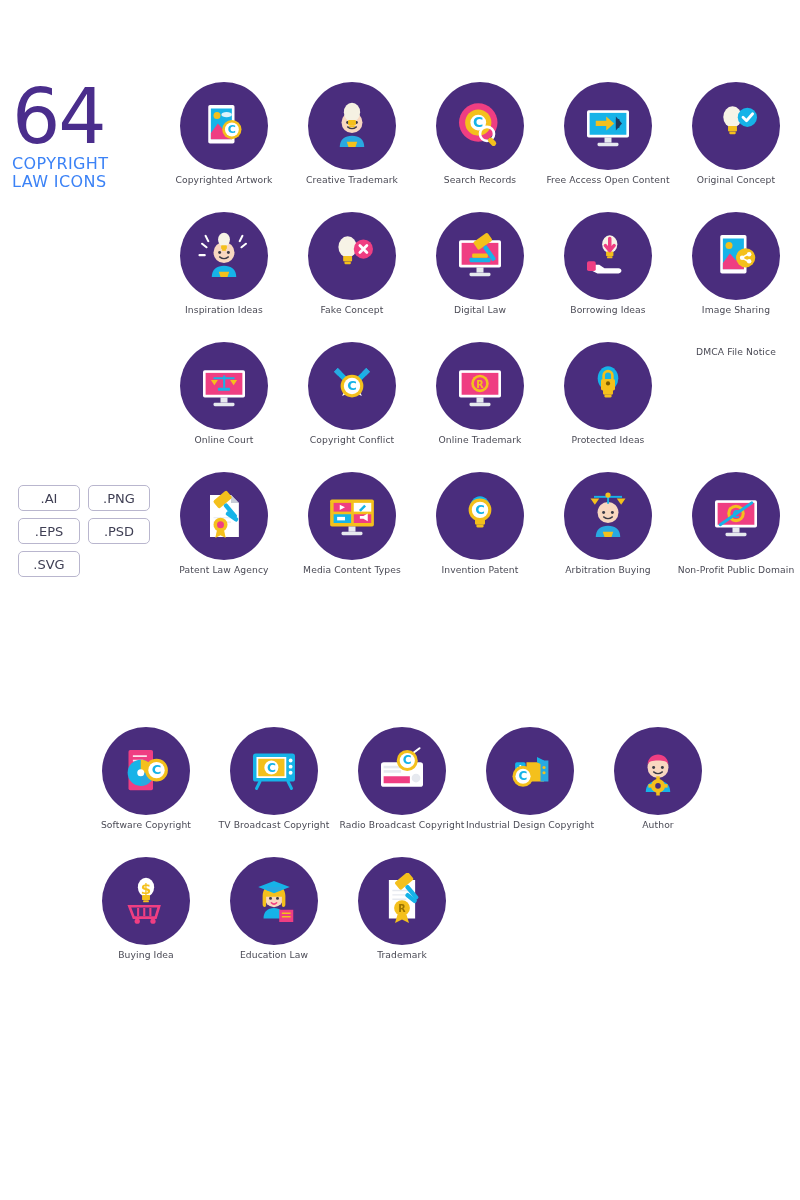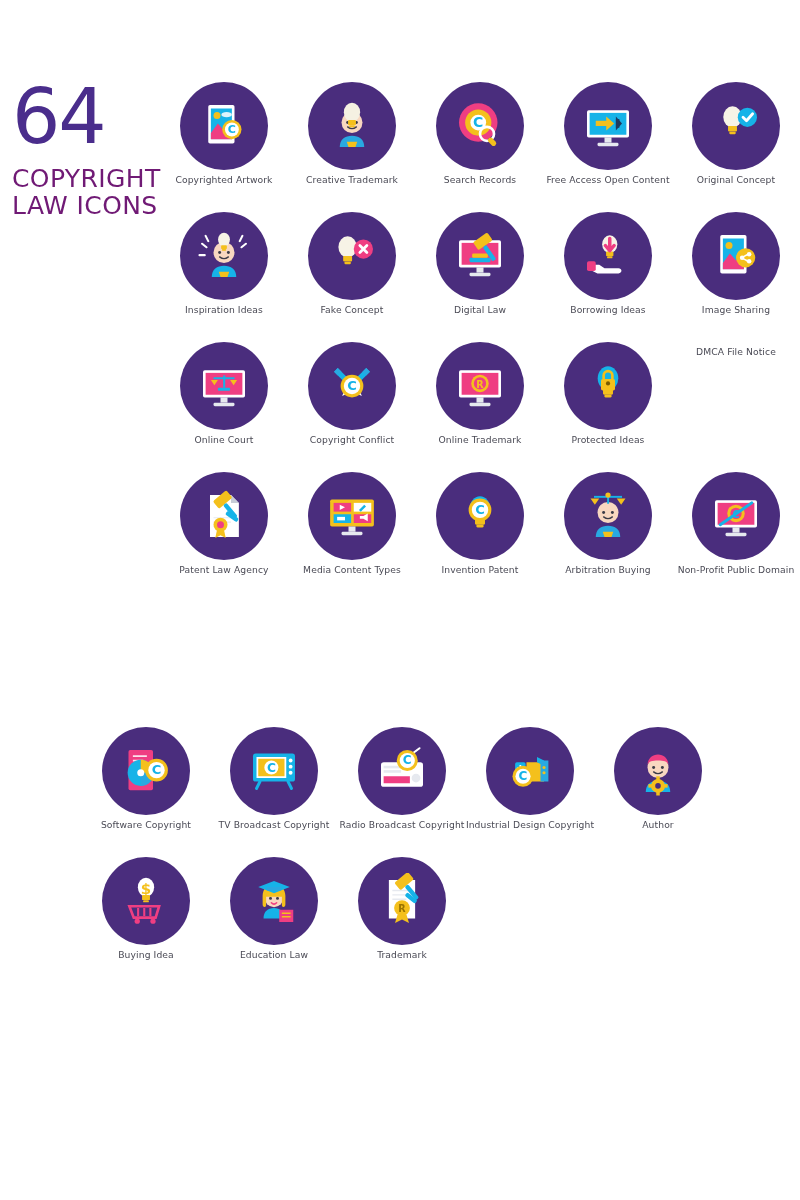--- a/index.html
+++ b/index.html
@@ -16,23 +16,23 @@
   .title-block{
     position:absolute;left:12px;top:84px;width:150px;
     color:#4a2d8c;
   }
   .title-count{
     font-size:76px;line-height:0.86;font-weight:400;
     letter-spacing:-2px;color:#4a2d8c;
     font-family:"DejaVu Sans", sans-serif;
   }
   .title-sub{
-    margin-top:16px;
-    font-size:25px;line-height:1.08;letter-spacing:0.4px;
-    color:#701a75;font-weight:400;
+    margin-top:6px;
+    font-size:16px;line-height:1.08;letter-spacing:0.4px;
+    color:#3b82f6;font-weight:400;
     font-family:"DejaVu Sans", sans-serif;
   }
 
   
   .formats{
     position:absolute;left:18px;top:485px;width:140px;
     display:flex;flex-wrap:wrap;gap:7px 8px;
   }
   .fmt{
     box-sizing:border-box;
@@ -88,20 +88,27 @@
 <div class="page">
 
   <div class="title-block">
     <div class="title-count">64</div>
     <div class="title-sub">
       <div>COPYRIGHT</div>
       <div>LAW ICONS</div>
     </div>
   </div>
 
+  <div class="formats">
+      <div class="fmt">.AI</div>
+      <div class="fmt">.PNG</div>
+      <div class="fmt">.EPS</div>
+      <div class="fmt">.PSD</div>
+      <div class="fmt">.SVG</div>
+    </div>
 
   <div class="grid" id="grid-main">
       <div class="cell">
         <div class="badge">
           <svg width="56" height="56" viewBox="0 0 64 64" xmlns="http://www.w3.org/2000/svg">
             <rect x="14" y="8" width="30" height="44" rx="2" fill="#ffffff"></rect>
             <rect x="17" y="12" width="24" height="35" fill="#16b3e8"></rect>
             <path d="M17 40l8-11 7 8 5-5 4 5v10H17z" fill="#ef3e82"></path>
             <circle cx="24" cy="20" r="4" fill="#f4c01c"></circle>
             <ellipse cx="35" cy="19" rx="6" ry="3" fill="#ffffff" opacity=".85"></ellipse>

